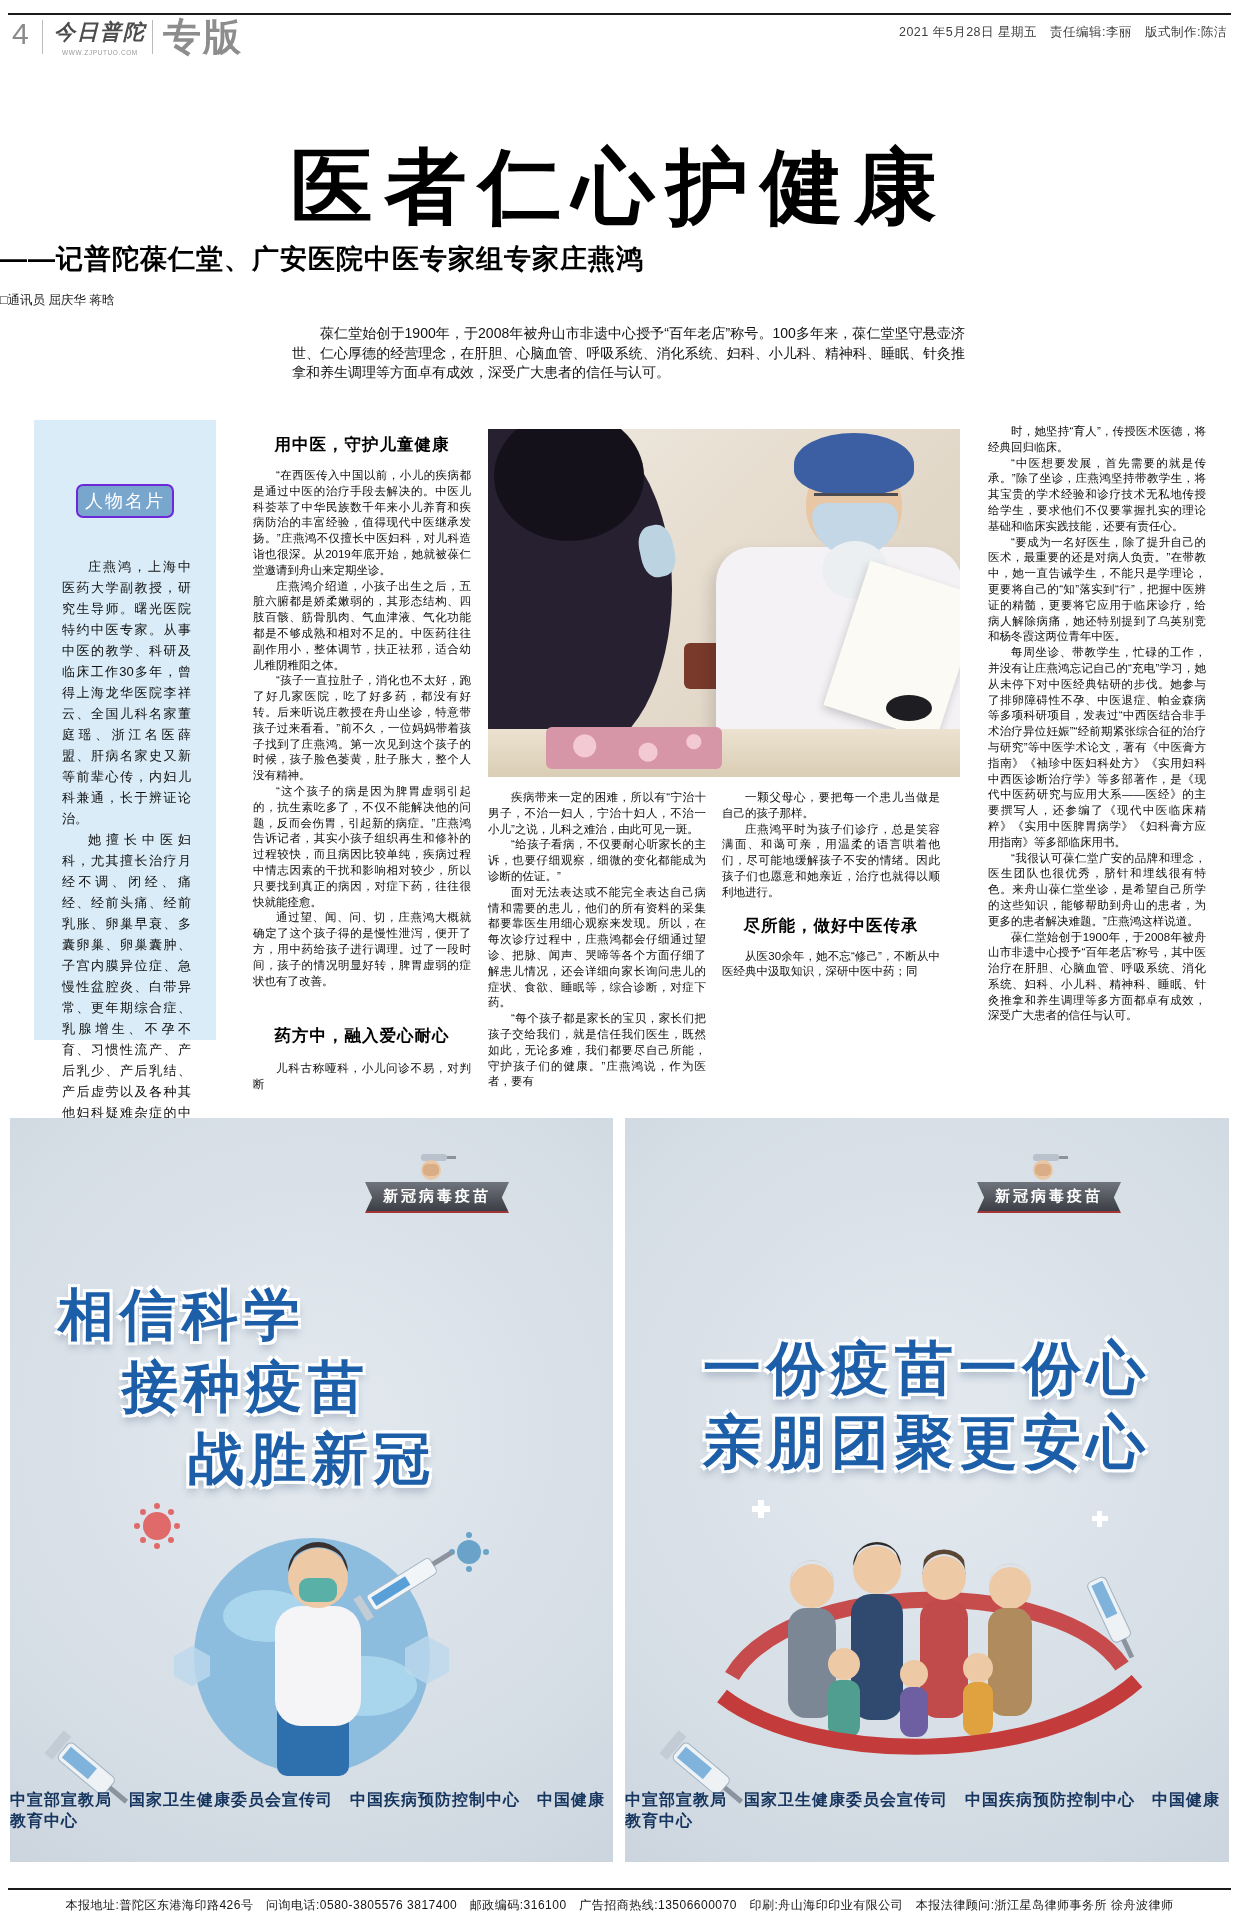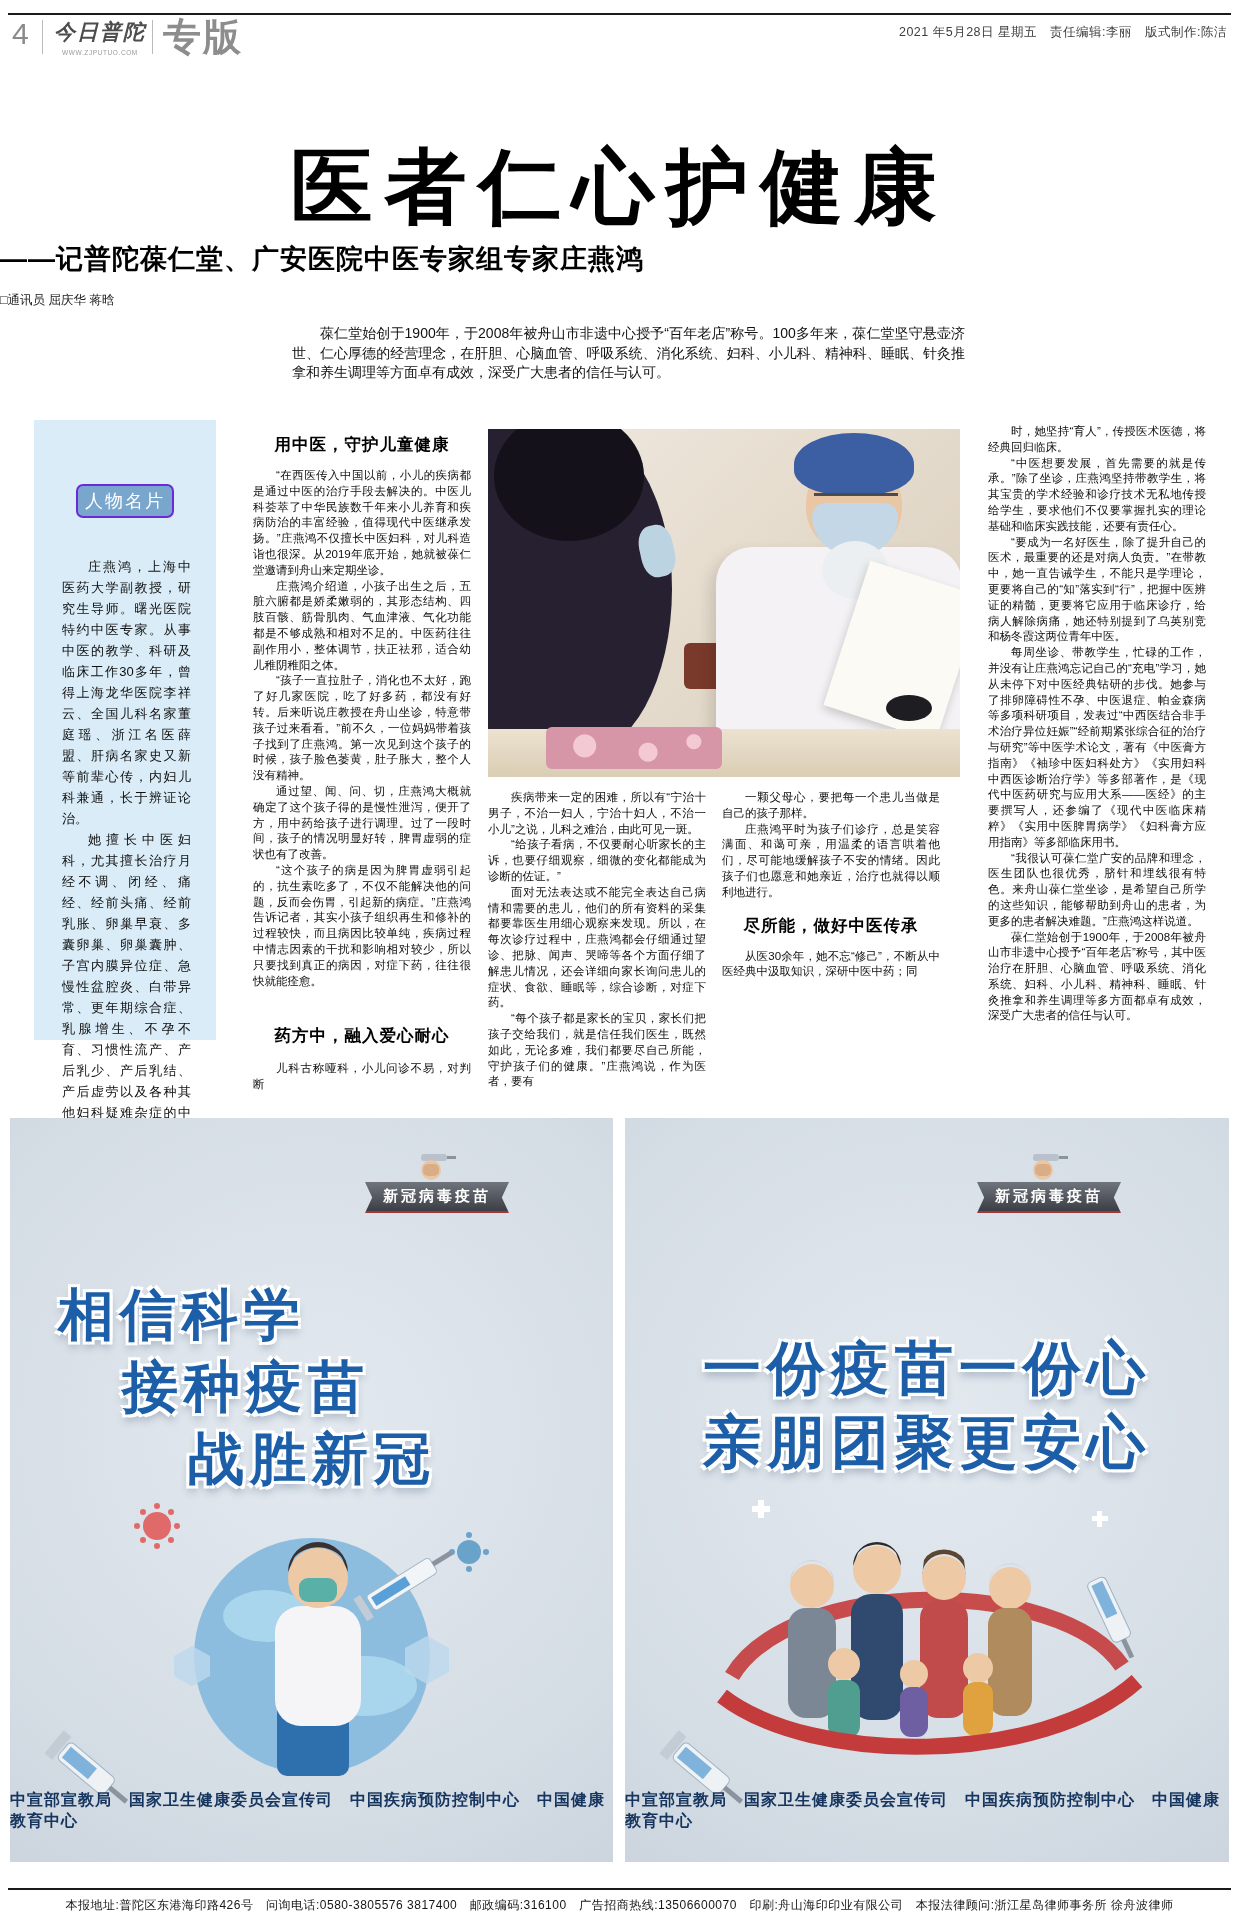--- a/index.html
+++ b/index.html
@@ -108,22 +108,22 @@
       <p>庄燕鸿，上海中医药大学副教授，研究生导师。曙光医院特约中医专家。从事中医的教学、科研及临床工作30多年，曾得上海龙华医院李祥云、全国儿科名家董庭瑶、浙江名医薛盟、肝病名家史又新等前辈心传，内妇儿科兼通，长于辨证论治。</p>
       <p>她擅长中医妇科，尤其擅长治疗月经不调、闭经、痛经、经前头痛、经前乳胀、卵巢早衰、多囊卵巢、卵巢囊肿、子宫内膜异位症、急慢性盆腔炎、白带异常、更年期综合症、乳腺增生、不孕不育、习惯性流产、产后乳少、产后乳结、产后虚劳以及各种其他妇科疑难杂症的中医中药辨证论治及膏方调养。</p>
     </div>
   </aside>
 
   <section class="col col1">
     <h3 class="first">用中医，守护儿童健康</h3>
     <p>“在西医传入中国以前，小儿的疾病都是通过中医的治疗手段去解决的。中医儿科荟萃了中华民族数千年来小儿养育和疾病防治的丰富经验，值得现代中医继承发扬。”庄燕鸿不仅擅长中医妇科，对儿科造诣也很深。从2019年底开始，她就被葆仁堂邀请到舟山来定期坐诊。</p>
     <p>庄燕鸿介绍道，小孩子出生之后，五脏六腑都是娇柔嫩弱的，其形态结构、四肢百骸、筋骨肌肉、气血津液、气化功能都是不够成熟和相对不足的。中医药往往副作用小，整体调节，扶正祛邪，适合幼儿稚阴稚阳之体。</p>
     <p>“孩子一直拉肚子，消化也不太好，跑了好几家医院，吃了好多药，都没有好转。后来听说庄教授在舟山坐诊，特意带孩子过来看看。”前不久，一位妈妈带着孩子找到了庄燕鸿。第一次见到这个孩子的时候，孩子脸色萎黄，肚子胀大，整个人没有精神。</p>
+    <p>“这个孩子的病是因为脾胃虚弱引起的，抗生素吃多了，不仅不能解决他的问题，反而会伤胃，引起新的病症。”庄燕鸿告诉记者，其实小孩子组织再生和修补的过程较快，而且病因比较单纯，疾病过程中情志因素的干扰和影响相对较少，所以只要找到真正的病因，对症下药，往往很快就能痊愈。</p>
     <p>通过望、闻、问、切，庄燕鸿大概就确定了这个孩子得的是慢性泄泻，便开了方，用中药给孩子进行调理。过了一段时间，孩子的情况明显好转，脾胃虚弱的症状也有了改善。</p>
-    <p>“这个孩子的病是因为脾胃虚弱引起的，抗生素吃多了，不仅不能解决他的问题，反而会伤胃，引起新的病症。”庄燕鸿告诉记者，其实小孩子组织再生和修补的过程较快，而且病因比较单纯，疾病过程中情志因素的干扰和影响相对较少，所以只要找到真正的病因，对症下药，往往很快就能痊愈。</p>
     <h3 class="second">药方中，融入爱心耐心</h3>
     <p>儿科古称哑科，小儿问诊不易，对判断</p>
   </section>
 
   <figure class="photo">
     <div class="ph-patient"></div>
     <div class="ph-patient-hair"></div>
     <div class="ph-patient-mask"></div>
     <div class="ph-chair"></div>
     <div class="ph-coat"></div>

